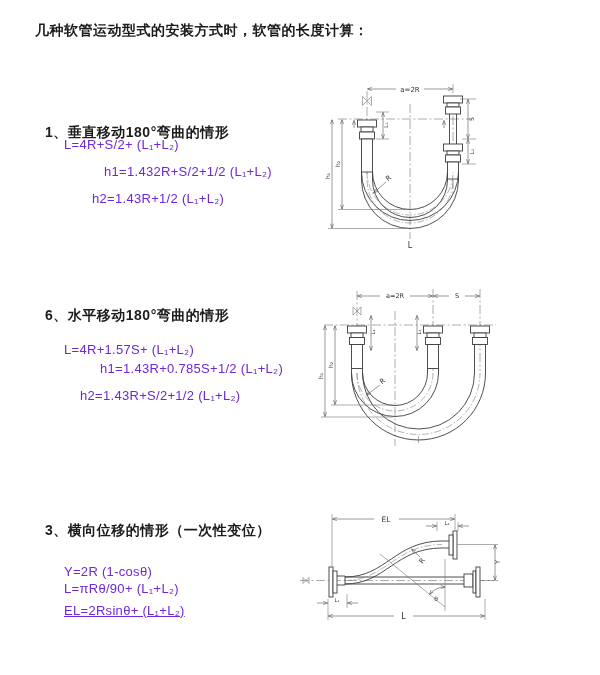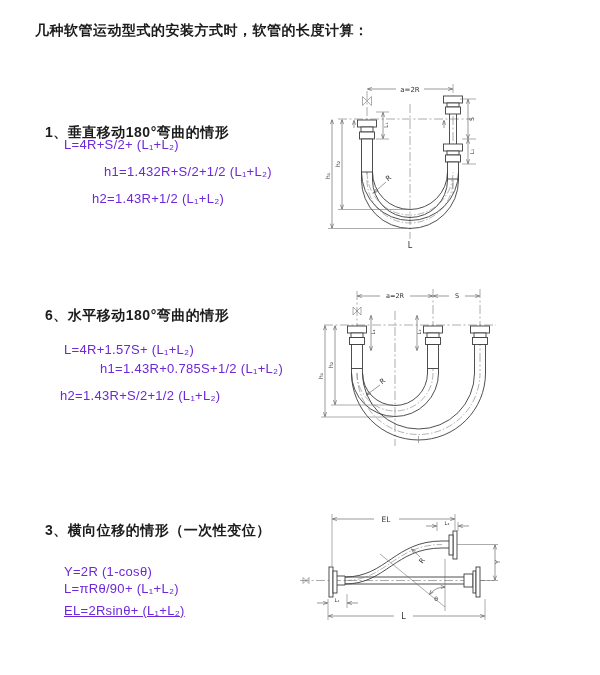--- a/index.html
+++ b/index.html
@@ -27,21 +27,21 @@
 <div class="abs doc-title">几种软管运动型式的安装方式时，软管的长度计算：</div>
 
 <div class="abs sec-head" style="left:45px;top:124px;text-align:right;">1、垂直移动180°弯曲的情形</div>
 <div class="abs formula" style="left:64px;top:137px;">L=4R+S/2+ (L₁+L₂)</div>
 <div class="abs formula" style="left:64px;top:164px;padding-left:40px;">h1=1.432R+S/2+1/2 (L₁+L₂)</div>
 <div class="abs formula" style="left:64px;top:191px;margin-left:28px;">h2=1.43R+1/2 (L₁+L₂)</div>
 
 <div class="abs sec-head" style="left:45px;top:307px;">6、水平移动180°弯曲的情形</div>
 <div class="abs formula" style="left:64px;top:334px;margin-top:8px;">L=4R+1.57S+ (L₁+L₂)</div>
 <div class="abs formula" style="left:72px;top:361px;margin-left:28px;">h1=1.43R+0.785S+1/2 (L₁+L₂)</div>
-<div class="abs formula" style="left:60px;top:388px;">h2=1.43R+S/2+1/2 (L₁+L₂)</div>
+<div class="abs formula" style="left:80px;top:388px;">h2=1.43R+S/2+1/2 (L₁+L₂)</div>
 
 <div class="abs sec-head" style="left:45px;top:522px;text-align:right;">3、横向位移的情形（一次性变位）</div>
 <div class="abs formula" style="left:64px;top:549px;margin-top:32px;">L=πRθ/90+ (L₁+L₂)</div>
 <div class="abs formula" style="left:64px;top:564px;">Y=2R (1-cosθ)</div>
 <div class="abs formula" style="left:64px;top:603px;text-decoration:underline;">EL=2Rsinθ+ (L₁+L₂)</div>
 
 <svg width="280" height="185" viewBox="0 0 280 185" style="left:310px;top:76px;">
   <defs>
     <marker id="d1ar" viewBox="0 0 10 10" refX="9" refY="5" markerWidth="9" markerHeight="9" orient="auto-start-reverse">
       <path d="M1,2 L9,5 L1,8" fill="none" stroke="#555" stroke-width="1.1"></path>

